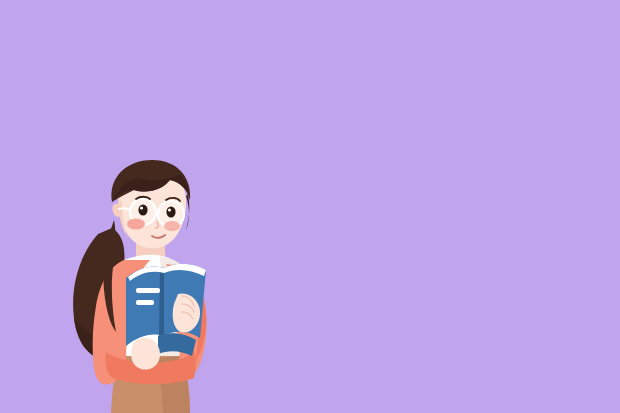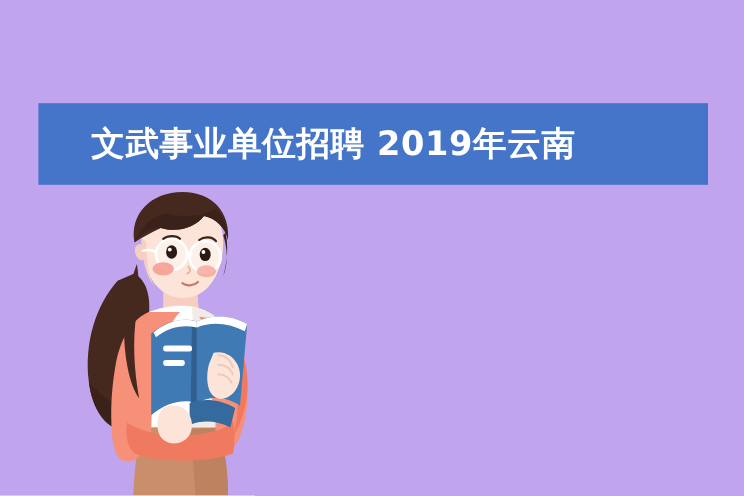--- a/index.html
+++ b/index.html
@@ -52,23 +52,20 @@
     display: block;
     width: 230px;
     height: 253px;
   }
 </style>
 </head>
 <body>
 
 <div id="canvas" style="background: rgb(193, 164, 238);">
 
-  <div id="title-banner" style="background: rgb(69, 117, 200);">
-    <span id="title-text" style="color: rgb(255, 255, 255);">文武事业单位招聘 2019年云南</span>
-  </div>
 
   <div id="illustration">
     <svg viewBox="0 0 230 253" xmlns="http://www.w3.org/2000/svg" aria-hidden="true">
 
       <path d="M78 196 C74 214 72 232 71 253 L150 253 C150 232 147 212 142 196 Z" fill="#c98f6b"></path>
       <path d="M118 198 C120 216 122 236 123 253 L150 253 C150 232 147 212 142 196 Z" fill="#bd8260"></path>
 
       <path d="M58 74 C40 94 30 126 34 158 C37 182 48 196 62 199
                C74 201 82 192 84 178 C87 156 82 132 84 106
                C86 86 82 74 72 68 Z" fill="#45291f"></path>

